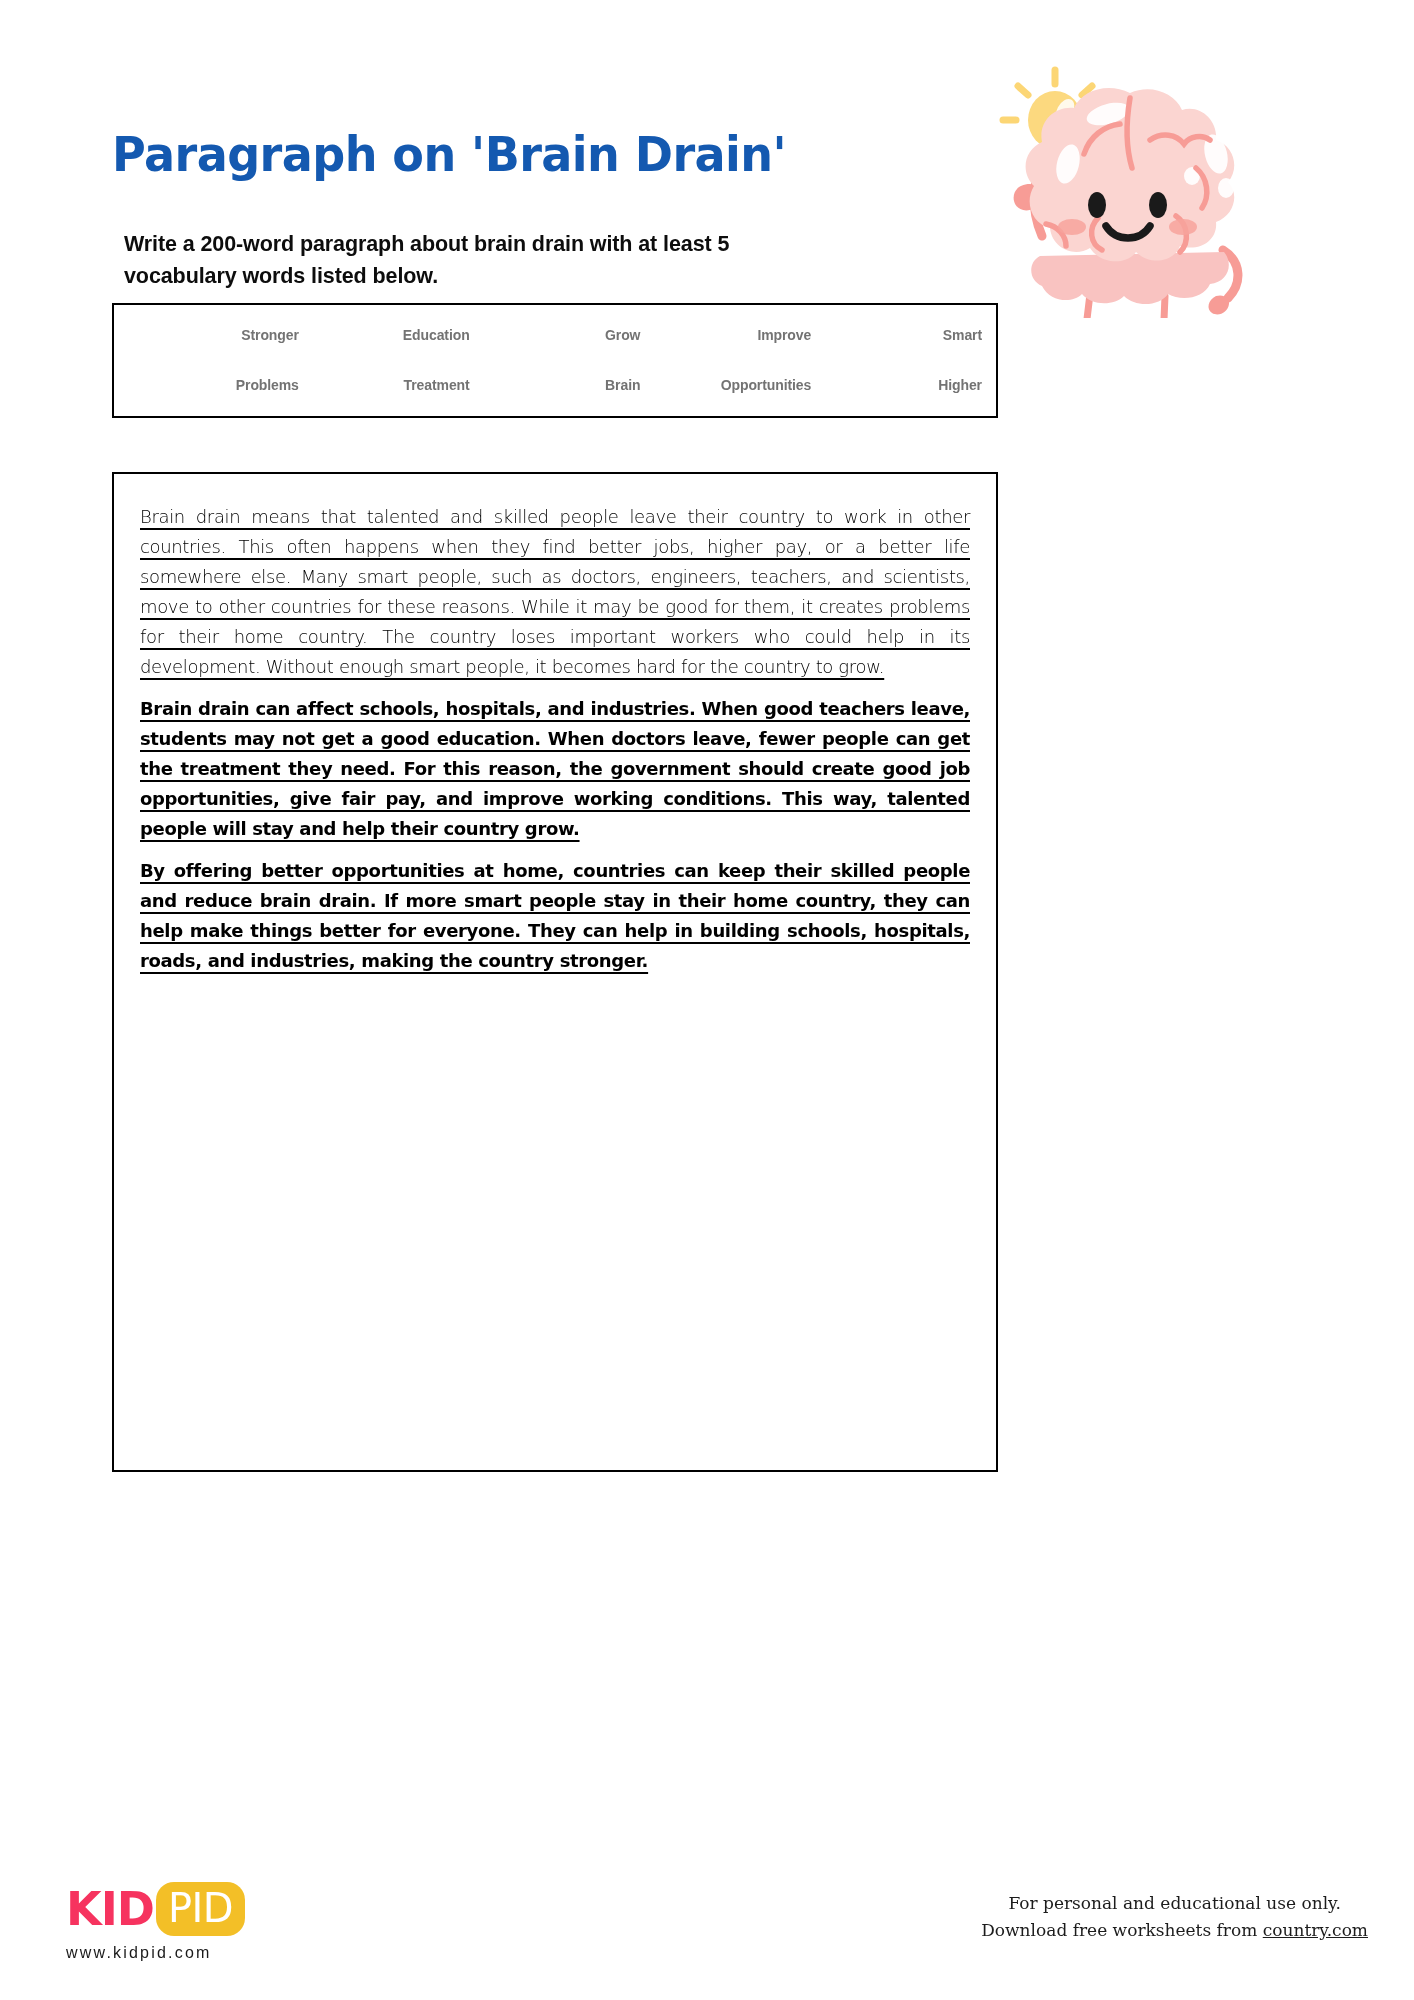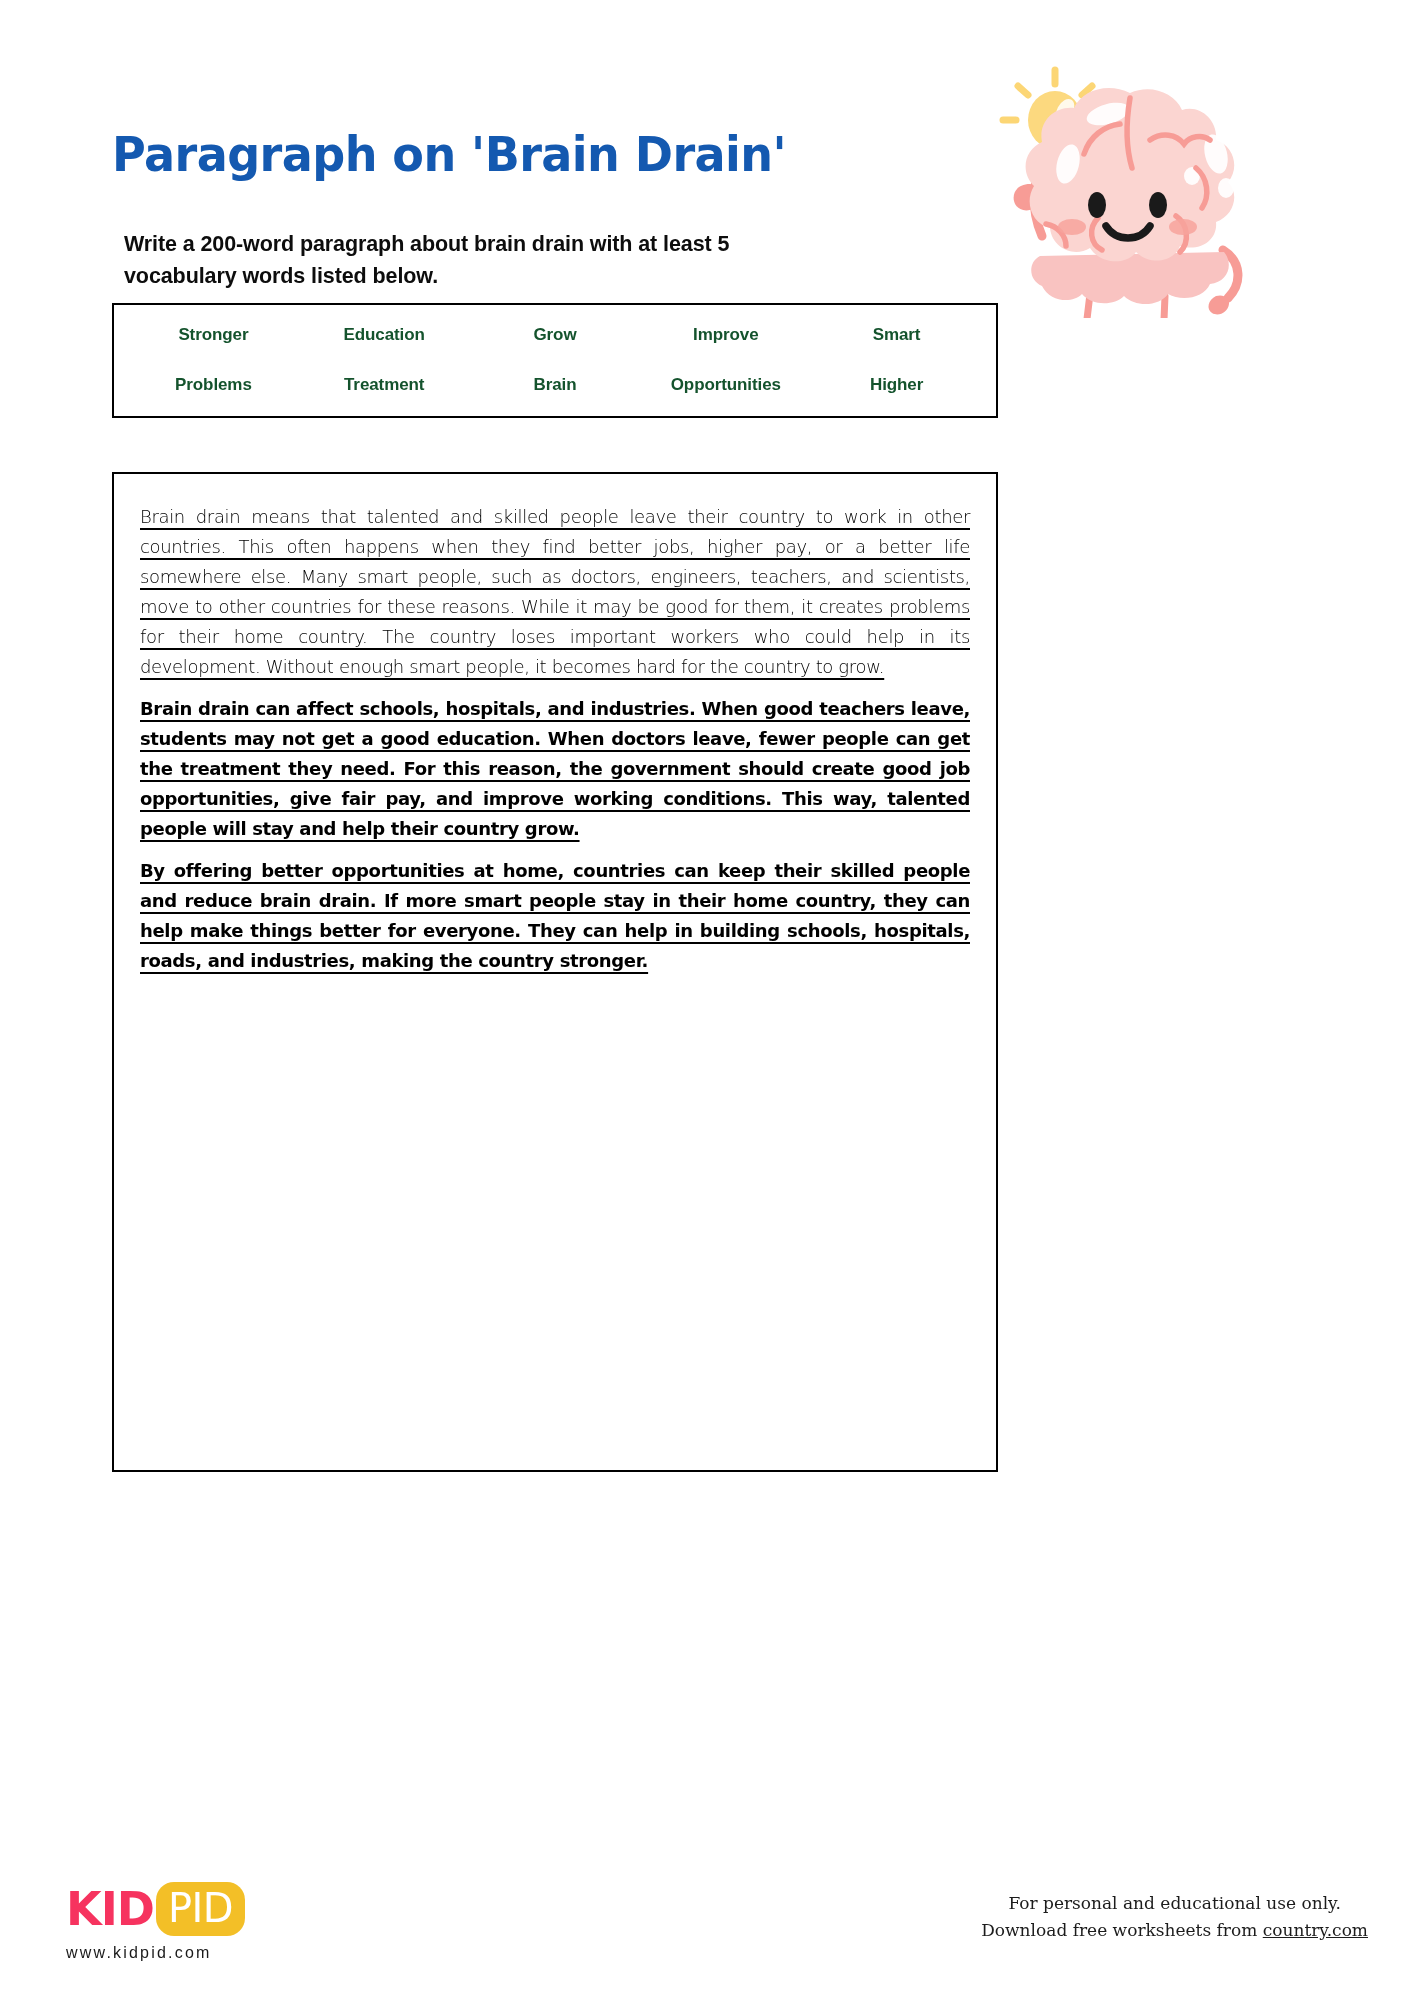--- a/index.html
+++ b/index.html
@@ -76,25 +76,25 @@
     padding: 4px 14px 6px 14px;
   }
   .vocab-row {
     display: flex;
     width: 100%;
     align-items: center;
     height: 50px;
   }
   .vocab-cell {
     flex: 1 1 0;
-    text-align: center;
+    text-align: right;
     font-family: "Liberation Sans", sans-serif;
-    font-size: 17px;
+    font-size: 14px;
     font-weight: 700;
-    color: #14532d;
+    color: #737373;
     letter-spacing: -0.1px;
     white-space: nowrap;
   }
 
   
   .writing-box {
     position: absolute;
     left: 112px;
     top: 472px;
     width: 886px;

